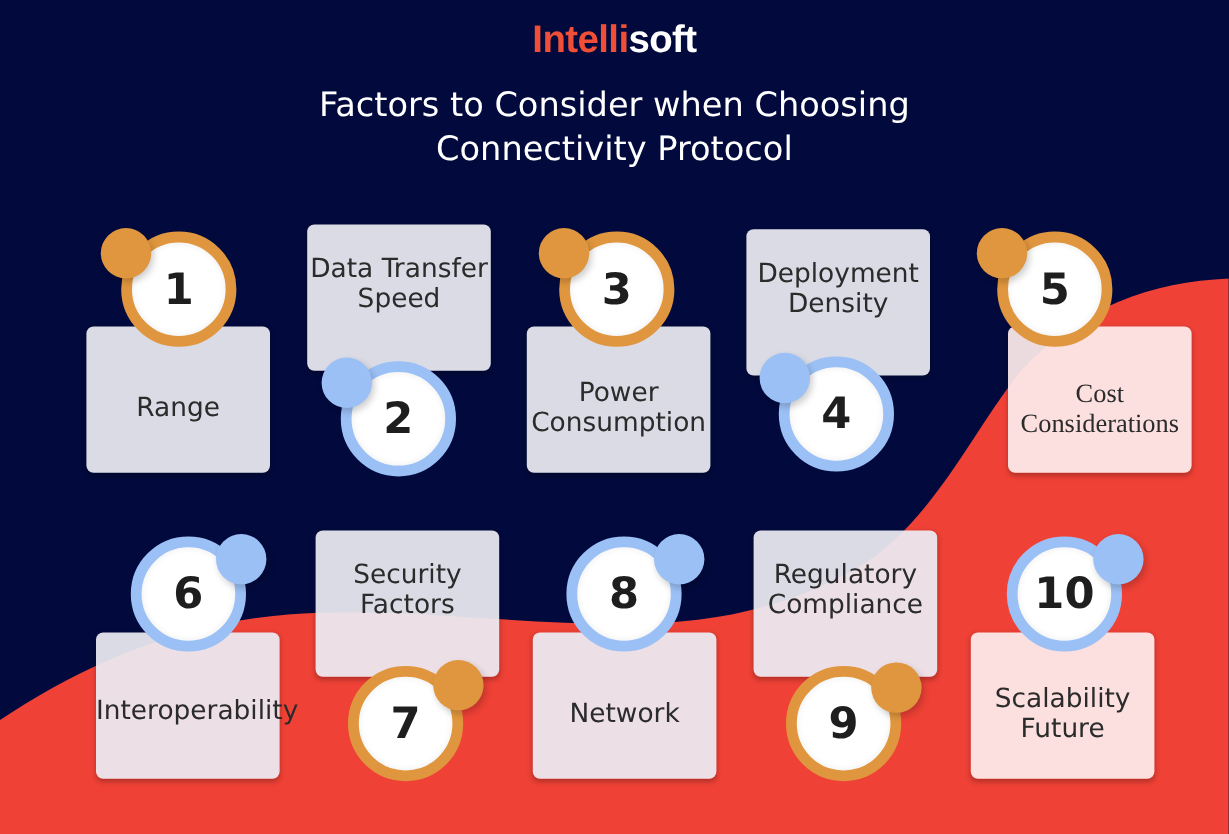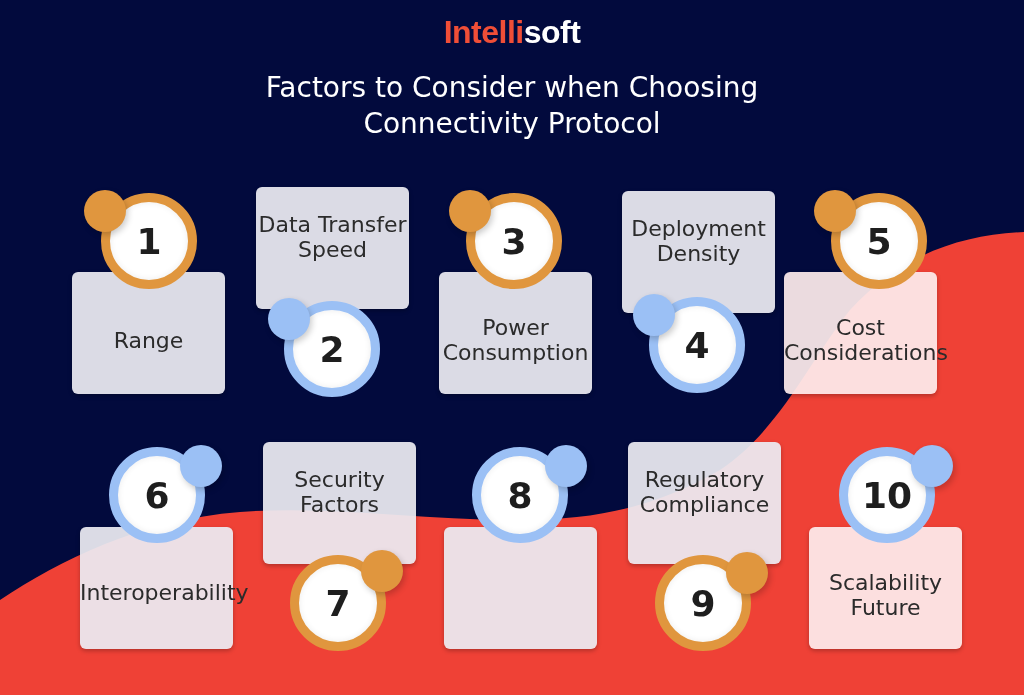--- a/index.html
+++ b/index.html
@@ -90,21 +90,21 @@
 
 <div class="card" style="left:622px; top:191px;">
   <span style="padding-bottom:22px">
       <span>Deployment</span>
       <span>Density</span>
     </span>
 </div>
 <div class="badge blue" style="left:649px; top:297px;">4</div>
 <div class="dot blue" style="left:633px; top:294px;"></div>
 
-<div class="card" style="left:784px; top:272px; background:rgba(253,236,236,0.93);">
+<div class="card" style="left:840px; top:272px; background:rgba(253,236,236,0.93);font-family:Liberation Serif, serif;">
   <span style="padding-top:14px">
       <span>Cost</span>
       <span>Considerations</span>
     </span>
 </div>
 <div class="badge orange" style="left:831px; top:193px;">5</div>
 <div class="dot orange" style="left:814px; top:190px;"></div>
 
 <div class="card" style="left:80px; top:527px;">
   <span style="padding-top:8px">
@@ -118,20 +118,21 @@
   <span style="padding-bottom:22px">
       <span>Security</span>
       <span>Factors</span>
     </span>
 </div>
 <div class="badge orange" style="left:290px; top:555px;">7</div>
 <div class="dot orange" style="left:361px; top:550px;"></div>
 
 <div class="card" style="left:444px; top:527px;">
   <span style="padding-top:14px">
+      <span>Network</span>
     </span>
 </div>
 <div class="badge blue" style="left:472px; top:447px;">8</div>
 <div class="dot blue" style="left:545px; top:445px;"></div>
 
 <div class="card" style="left:628px; top:442px;">
   <span style="padding-bottom:22px">
       <span>Regulatory</span>
       <span>Compliance</span>
     </span>

